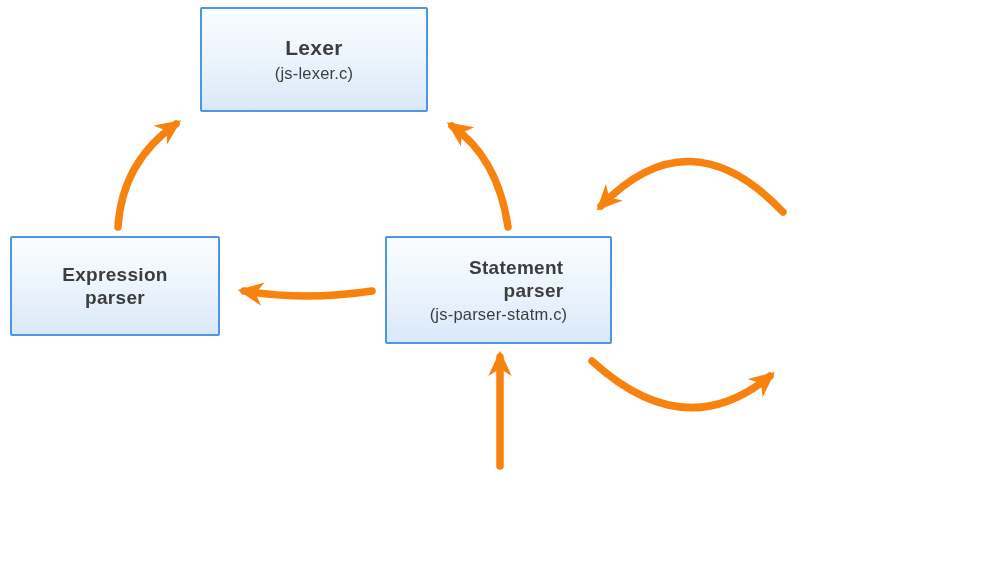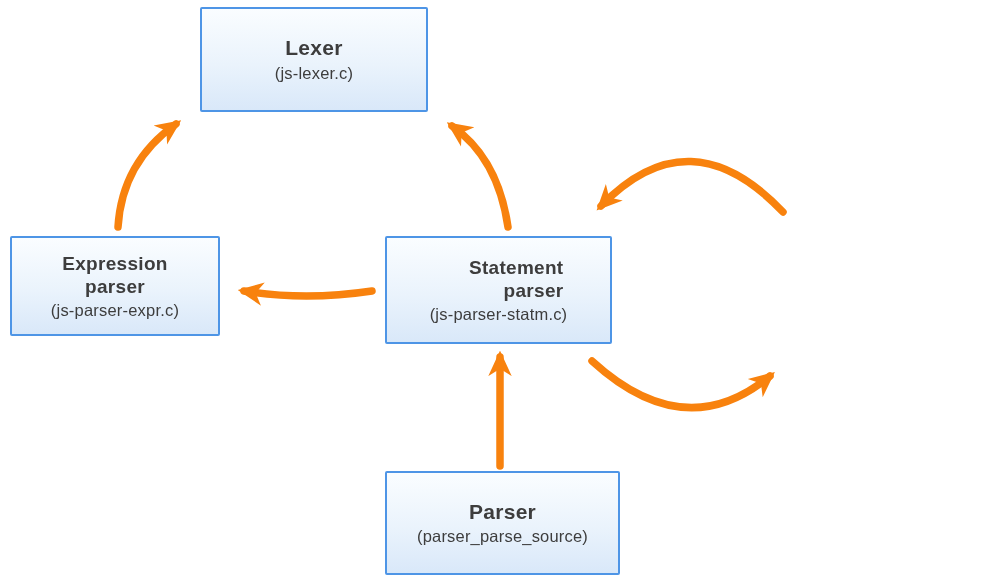--- a/index.html
+++ b/index.html
@@ -84,27 +84,22 @@
     <path d="M 500 466 L 500 357" fill="none" stroke-width="7.5" stroke-linecap="round" marker-end="url(#arrowhead)" stroke="#F8820E"></path>
   </svg>
 
   <div class="node node-lexer">
     <div class="node-title">Lexer</div>
     <div class="node-subtitle">(js-lexer.c)</div>
   </div>
 
   <div class="node node-expression">
     <div class="node-title">Expression parser</div>
-    <div class="node-subtitle">(js-parser-expr.c)</div>
   </div>
 
   <div class="node node-statement">
     <div class="node-title">Statement parser</div>
     <div class="node-subtitle">(js-parser-statm.c)</div>
   </div>
 
 
-  <div class="node node-parser">
-    <div class="node-title">Parser</div>
-    <div class="node-subtitle">(parser_parse_source)</div>
-  </div>
 
 </div>
 
 </body></html>

